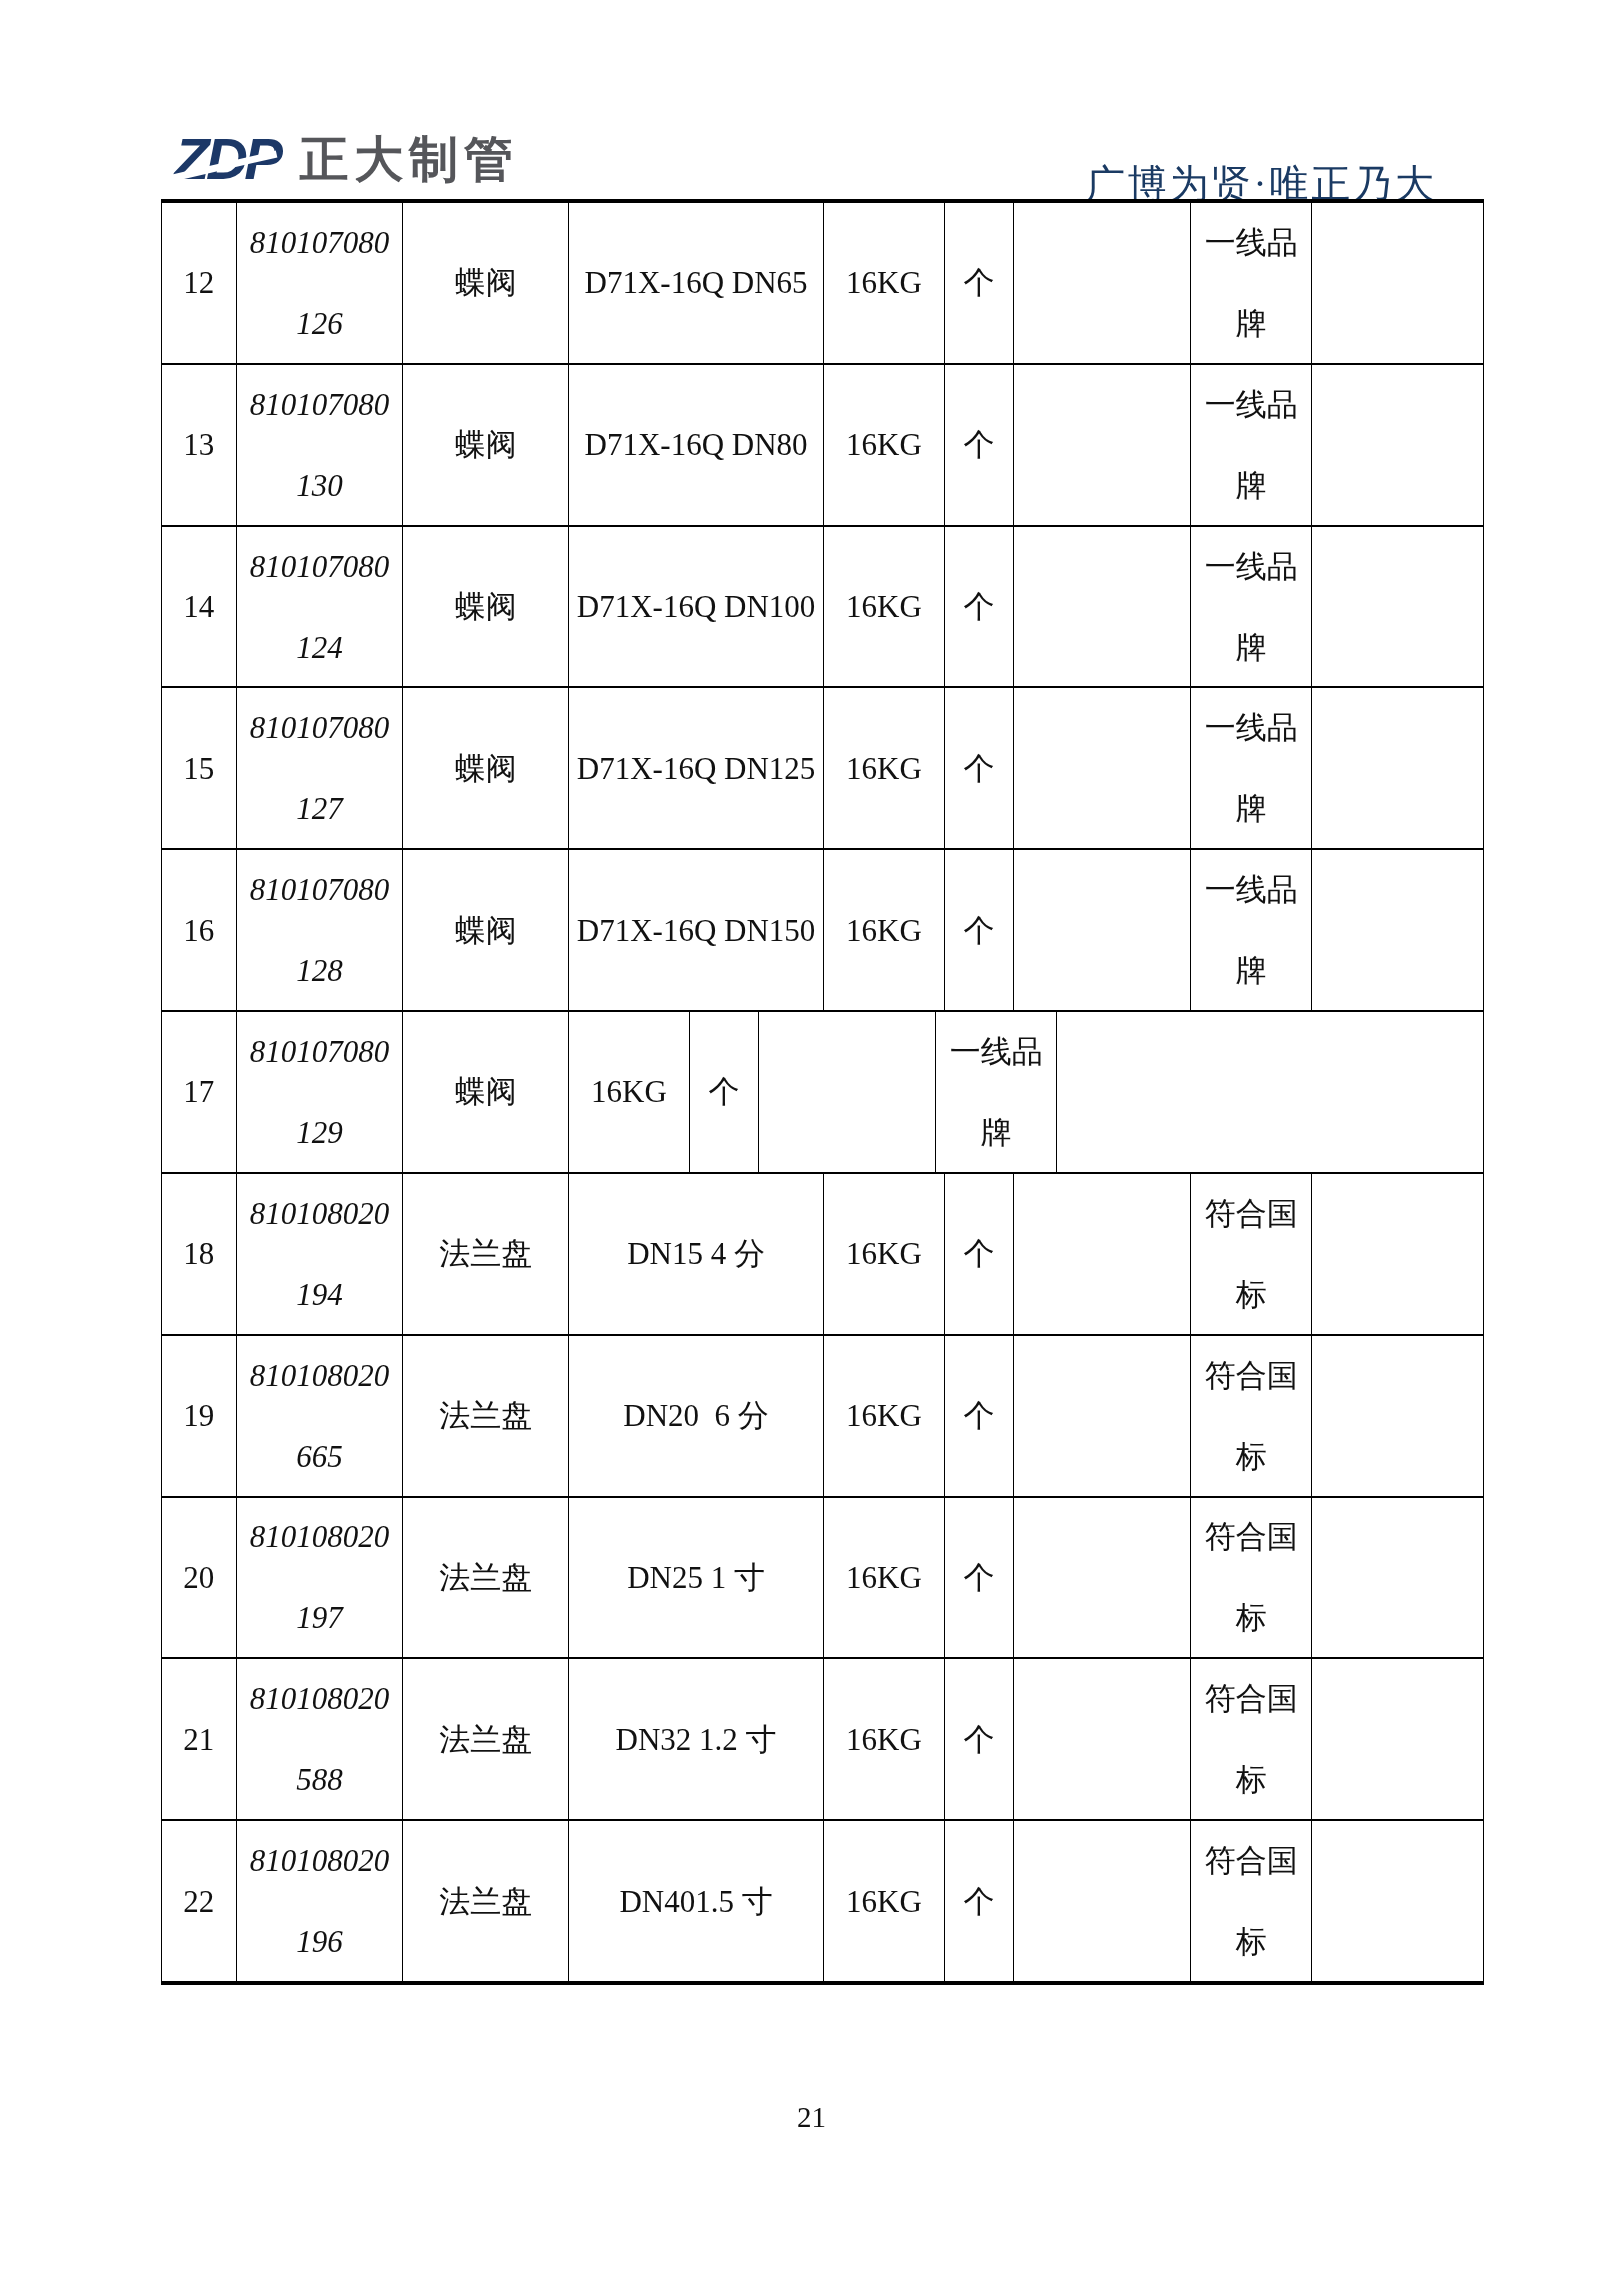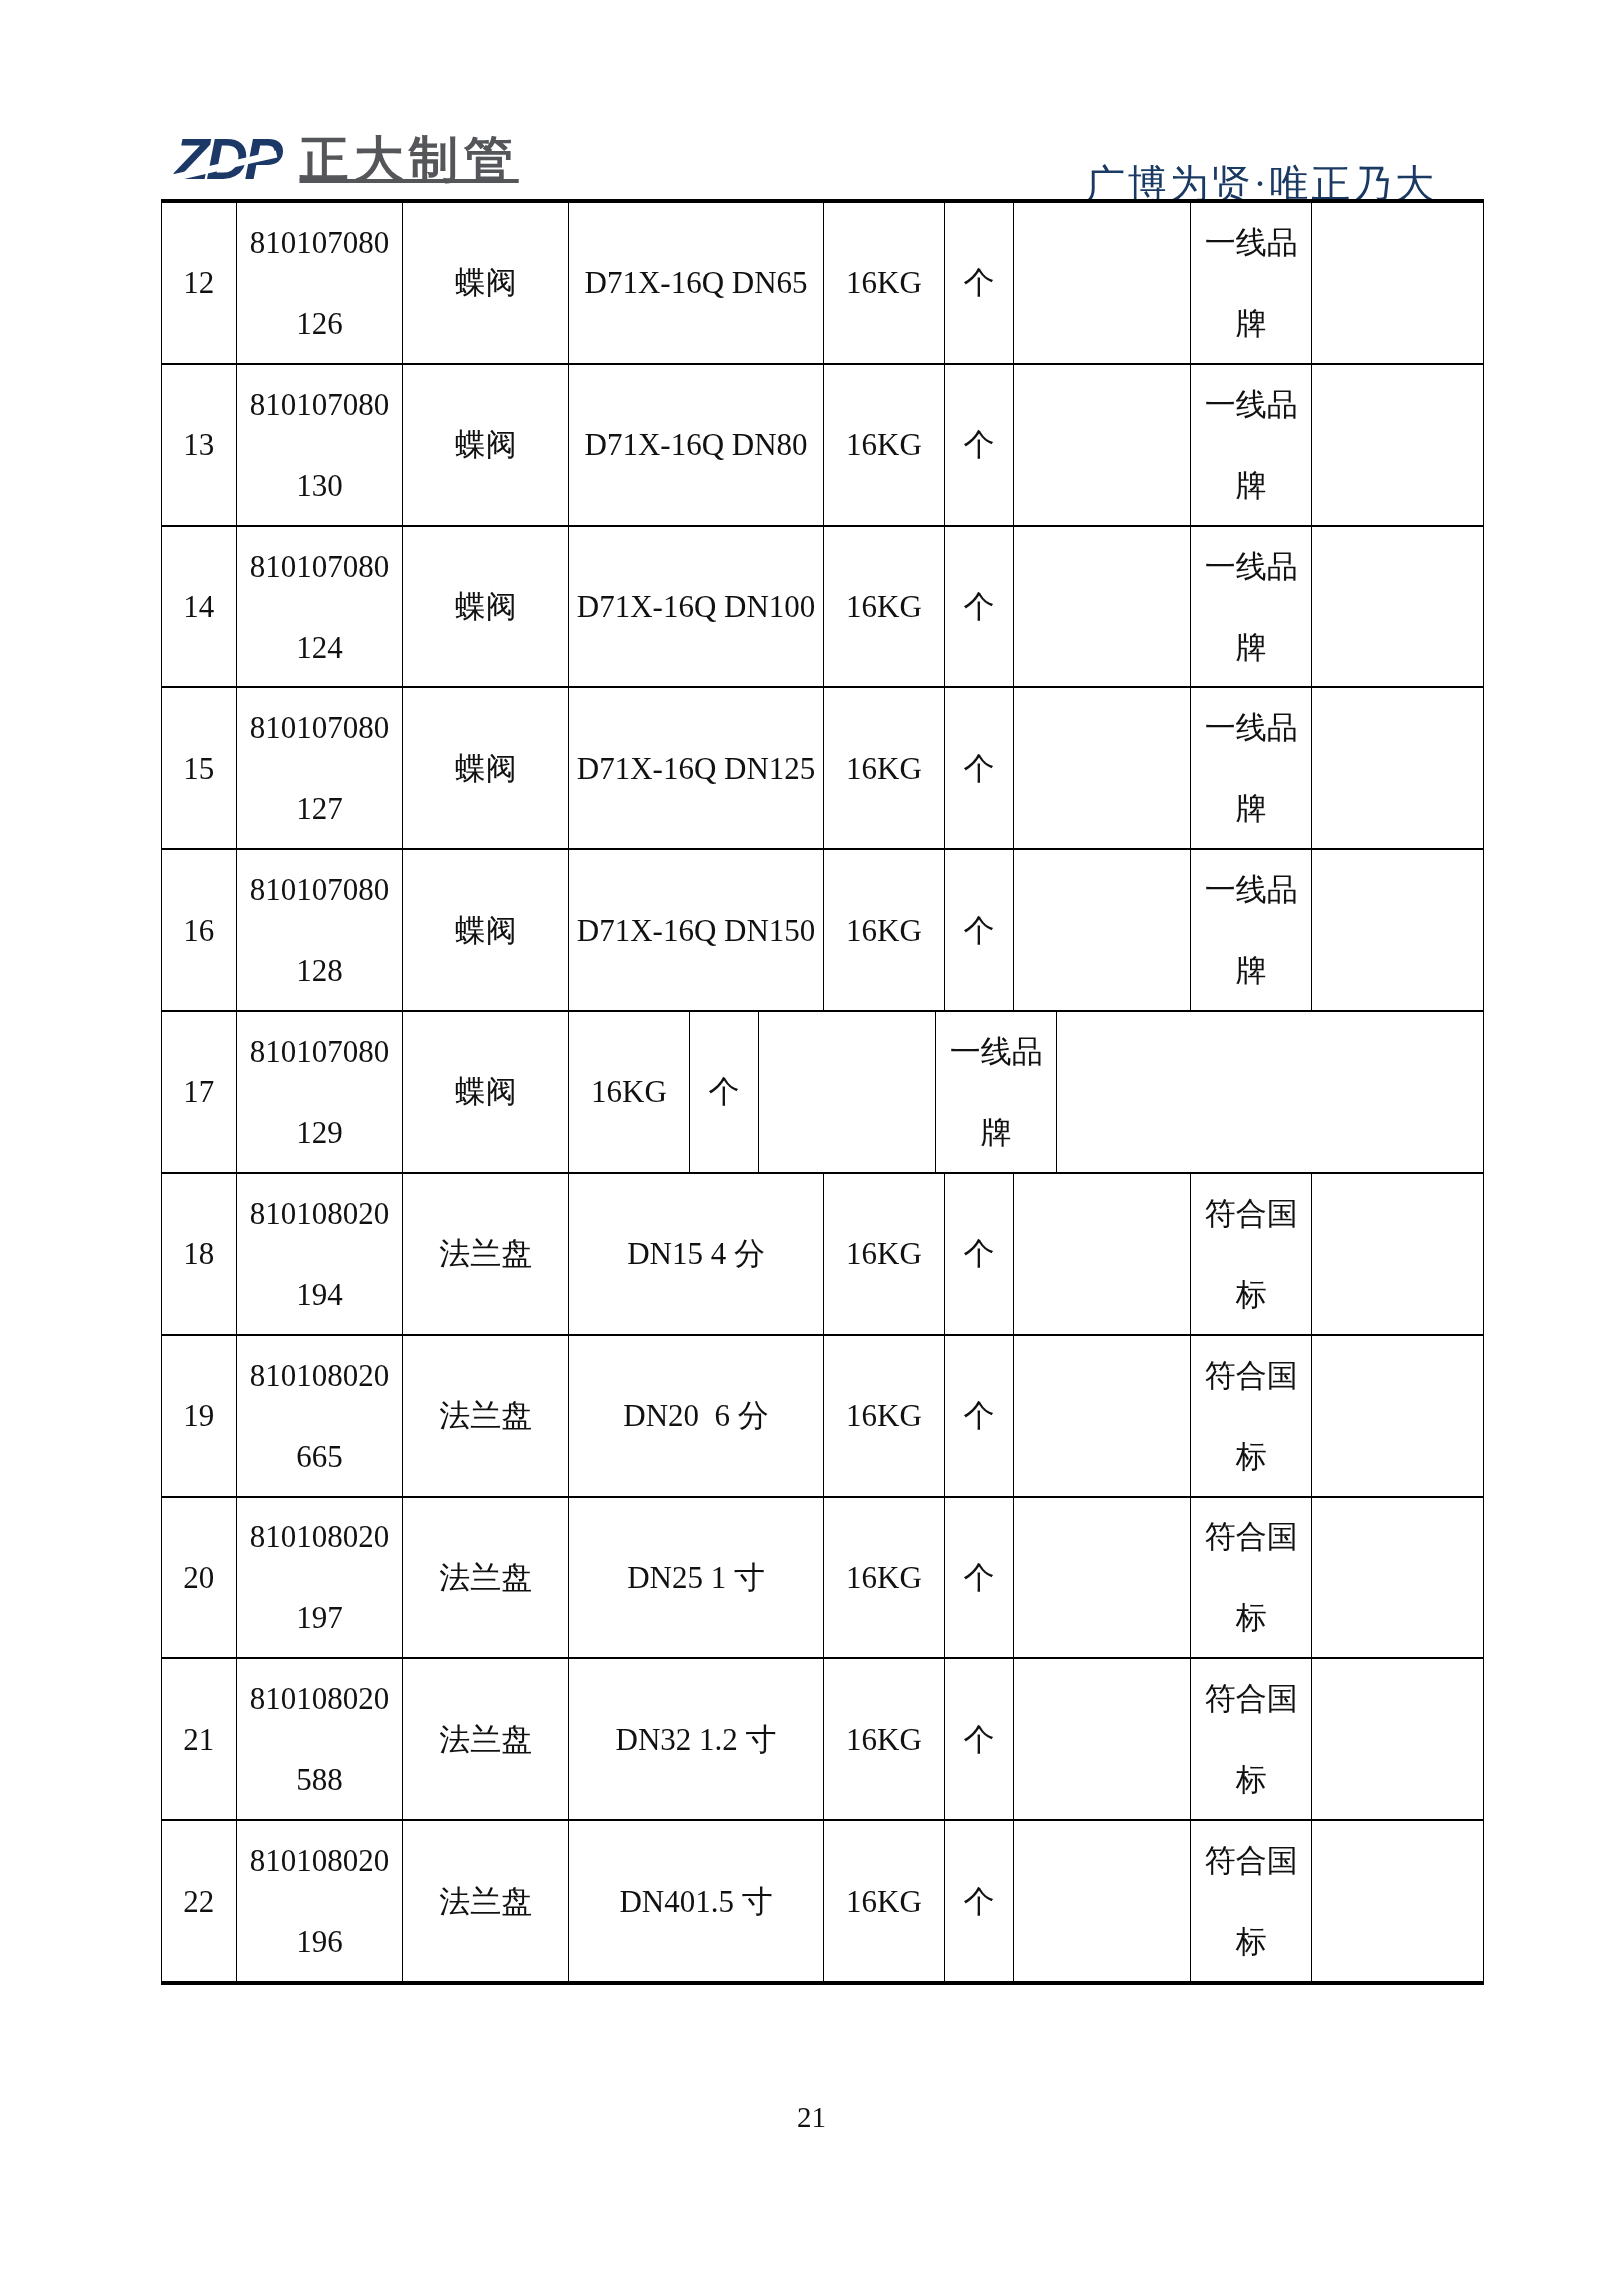--- a/index.html
+++ b/index.html
@@ -35,21 +35,20 @@
     background:#ffffff;
     transform:rotate(-13deg);
   }
   .company-name{
     font-family:"Liberation Sans","DejaVu Sans",sans-serif;
     font-weight:bold;
     font-size:49px;line-height:58px;
     letter-spacing:5.8px;
     color:var(--logo-gray,#55565a);
     margin-left:20px;
-    text-decoration:underline;
   }
   .slogan{
     position:absolute;right:0;top:30px;
     font-size:39px;line-height:47px;
     font-weight:normal;
     letter-spacing:2.9px;
     color:var(--slogan-blue,#1a3a63);
     white-space:nowrap;
     margin-left:28px;
   }
@@ -78,21 +77,21 @@
     display:flex;flex-direction:column;
     justify-content:center;align-items:center;
     text-align:center;
     font-size:31px;
     line-height:81px;
     white-space:pre;
     overflow:hidden;
   }
   .t-cell:last-child{border-right:none;}
   .c1{width:5.65%;text-align:right;}
-  .c2{width:12.63%;}
+  .c2{width:12.63%;font-style:italic;}
   .c3{width:12.54%;}
   .c4{width:19.30%;}
   .c5{width:9.14%;}
   .c6{width:5.26%;}
   .c7{width:13.38%;}
   .c8{width:9.19%;align-items:center;}
   .c9{width:12.91%;}
 
   
   .page-number{

